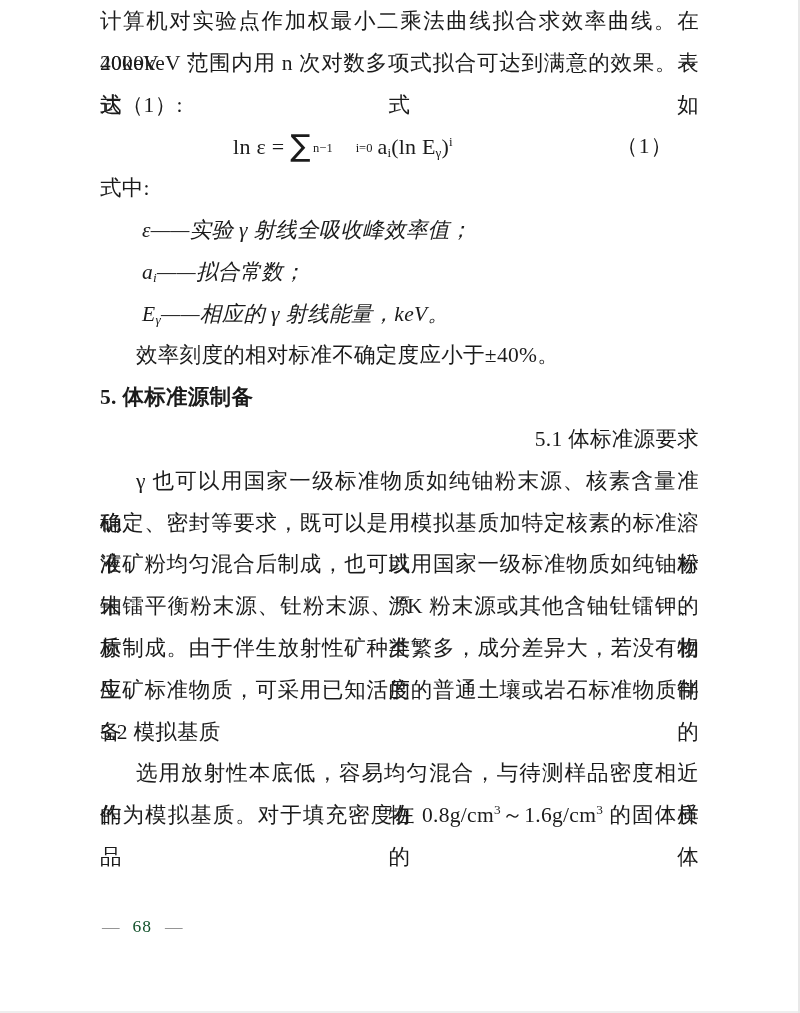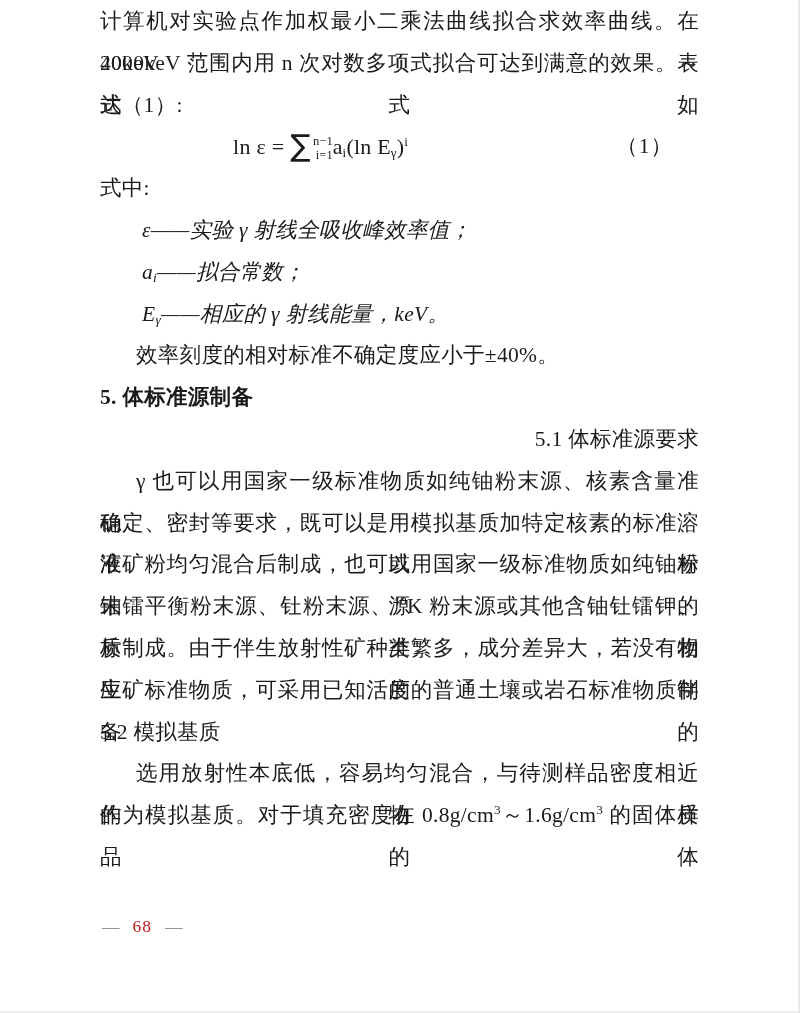--- a/index.html
+++ b/index.html
@@ -18,48 +18,48 @@
   sub, sup { line-height:0; font-size:0.62em; }
   sub { vertical-align:-0.22em; }
   sup { vertical-align:0.58em; }
 
   
   .eq-row { display:flex; align-items:center; justify-content:space-between; }
   .eq { margin-left:133px; font-size:22px; display:inline-flex; align-items:center; }
   .eq-lhs { margin-right:6px; }
   .sum-group { display:inline-flex; align-items:center; }
   .sum-sym { font-size:30px; line-height:1; font-family:"DejaVu Sans","Liberation Sans",sans-serif; transform:translateY(-1px); }
-  .sum-limits { display:inline-flex; flex-direction:column; align-items:flex-end; font-size:12.5px; letter-spacing:0; line-height:1.15; margin-left:2px; transform:translateY(0.5px); }
-  .eq-terms { letter-spacing:0.2px; }
+  .sum-limits { display:inline-flex; flex-direction:row; align-items:center; font-size:12.5px; letter-spacing:0; line-height:1.15; margin-left:2px; transform:translateY(0.5px);gap:23px; }
+  .eq-terms { margin-left:5px; letter-spacing:0.2px; }
   .eq-terms sub, .eq-terms sup { font-size:13px; }
   .eq-num { font-size:21.5px; margin-right:26px; letter-spacing:1px; }
 
   
   .pagefoot { position:absolute; left:102px; top:916px; display:flex; align-items:center; gap:13px; font-size:17.5px; }
   .pagefoot .dash { color:#838383; }
-  .pagefoot .num { color:#b91c1c; letter-spacing:1px; }
+  .pagefoot .num { color:#14532d; letter-spacing:1px; }
 </style>
 </head>
 <body>
 
 <div class="page">
   <main class="doc">
 
     <p class="ln justify">计算机对实验点作加权最小二乘法曲线拟合求效率曲线。在 40keV～</p>
     <p class="ln justify">2000keV 范围内用 n 次对数多项式拟合可达到满意的效果。表达式如</p>
     <p class="ln">式（1）:</p>
 
     <div class="ln eq-row">
       <span class="eq">
         <span class="eq-lhs">ln ε =</span>
         <span class="sum-group">
           <span class="sum-sym">∑</span>
           <span class="sum-limits">
             <span class="lim-up">n−1</span>
-            <span class="lim-lo">i=1</span>
+            <span class="lim-lo">i=0</span>
           </span>
         </span>
         <span class="eq-terms"><span>a</span><sub>i</sub><span>(ln E</span><sub>γ</sub><span>)</span><sup>i</sup></span>
       </span>
       <span class="eq-num">（1）</span>
     </div>
 
     <p class="ln">式中:</p>
     <p class="ln def"><span>ε——实验 γ 射线全吸收峰效率值；</span></p>
     <p class="ln def"><span>a</span><sub>i</sub><span>——拟合常数；</span></p>

